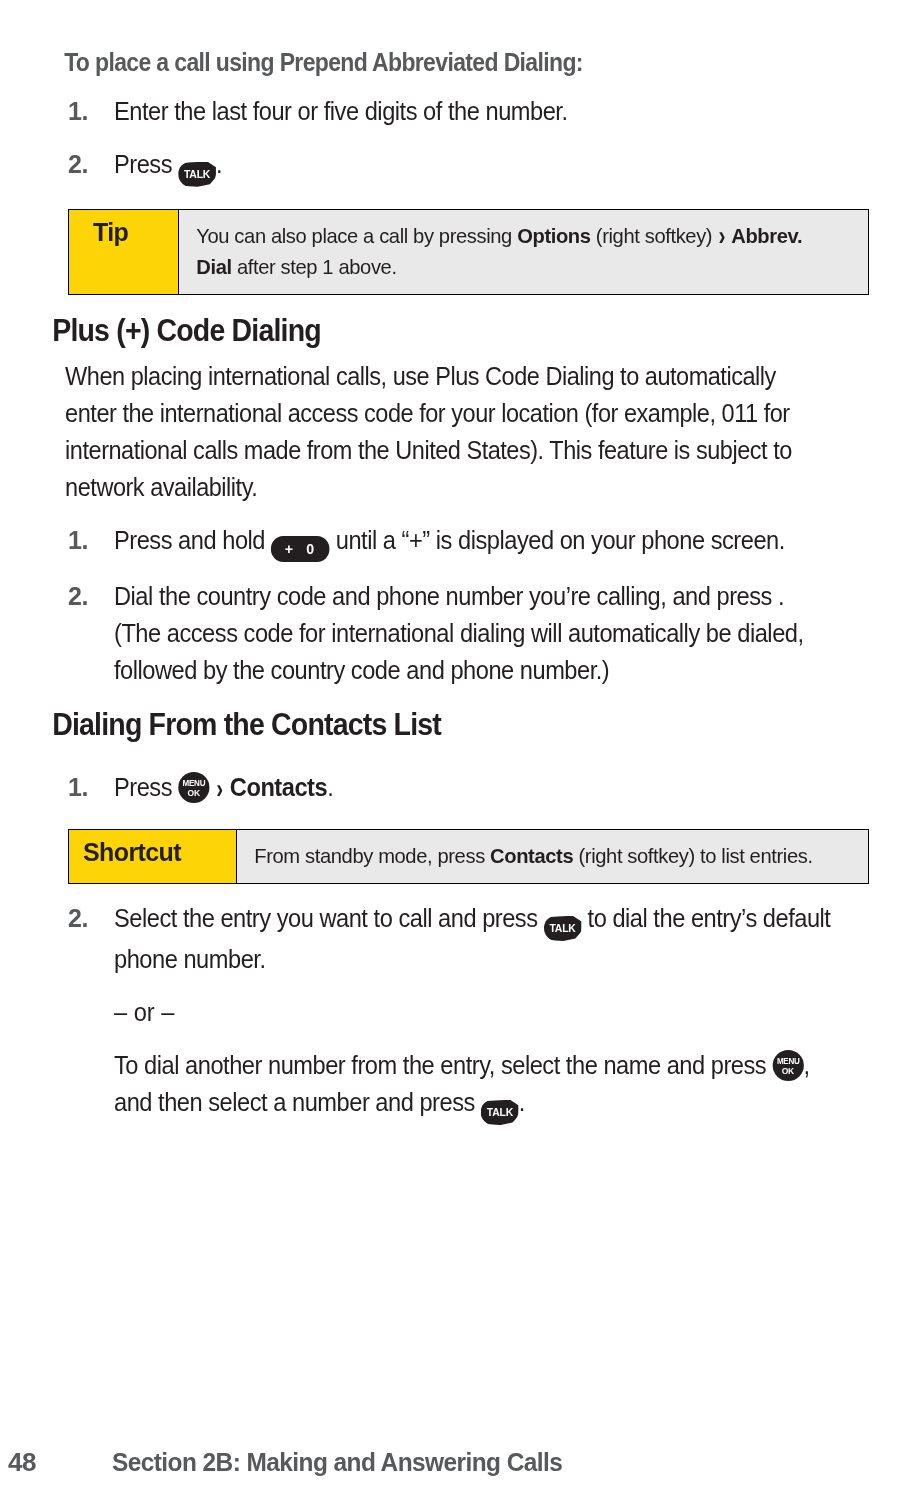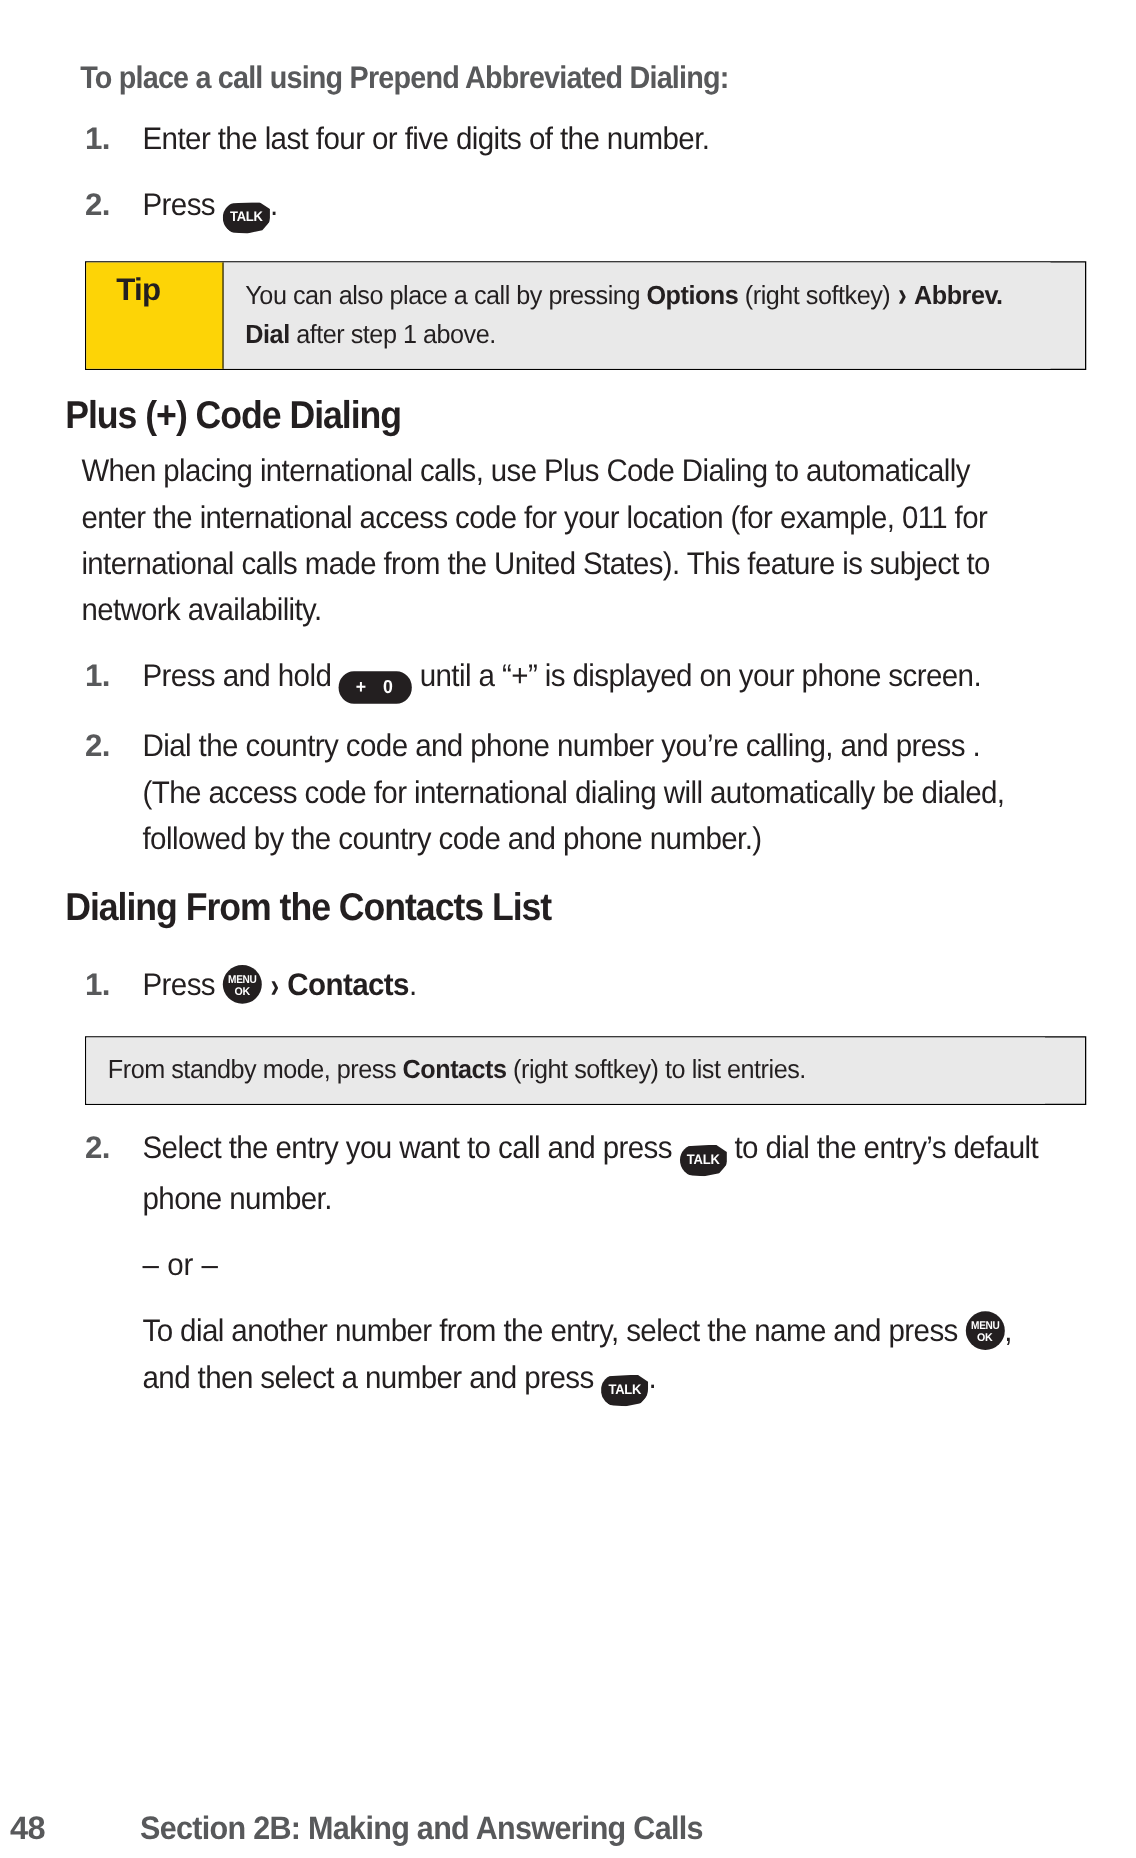--- a/index.html
+++ b/index.html
@@ -269,20 +269,21 @@
   <h1 class="section-heading">Dialing From the Contacts List</h1>
 
   <ol class="steps">
     <li class="step">
       <span class="step-num">1.</span>
       <span class="step-text"><span>Press </span><span class="key key-menu"><span class="l1">MENU</span><span class="l2">OK</span></span> <span class="chev">›</span> <b>Contacts</b><span>.</span></span>
     </li>
   </ol>
 
   <div class="callout">
+    <div class="callout-label w-shortcut">Shortcut</div>
     <div class="callout-body"><span>From standby mode, press </span><b>Contacts</b><span> (right softkey) to list entries.</span></div>
   </div>
 
   <ol class="steps">
     <li class="step">
       <span class="step-num">2.</span>
       <span class="step-text"><span>Select the entry you want to call and press </span><span class="key key-talk">TALK</span><span> to dial the entry’s default phone number.</span><span class="or-line">– or –</span><span class="cont-line"><span>To dial another number from the entry, select the name and press </span><span class="key key-menu"><span class="l1">MENU</span><span class="l2">OK</span></span><span>, and then select a number and press </span><span class="key key-talk">TALK</span><span>.</span></span></span>
     </li>
   </ol>
 

